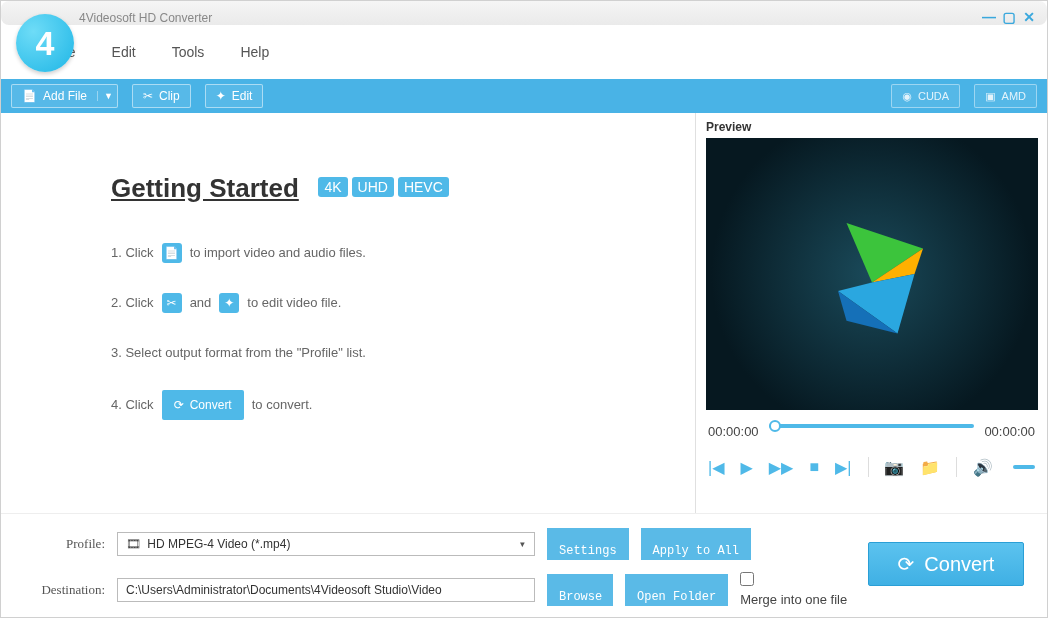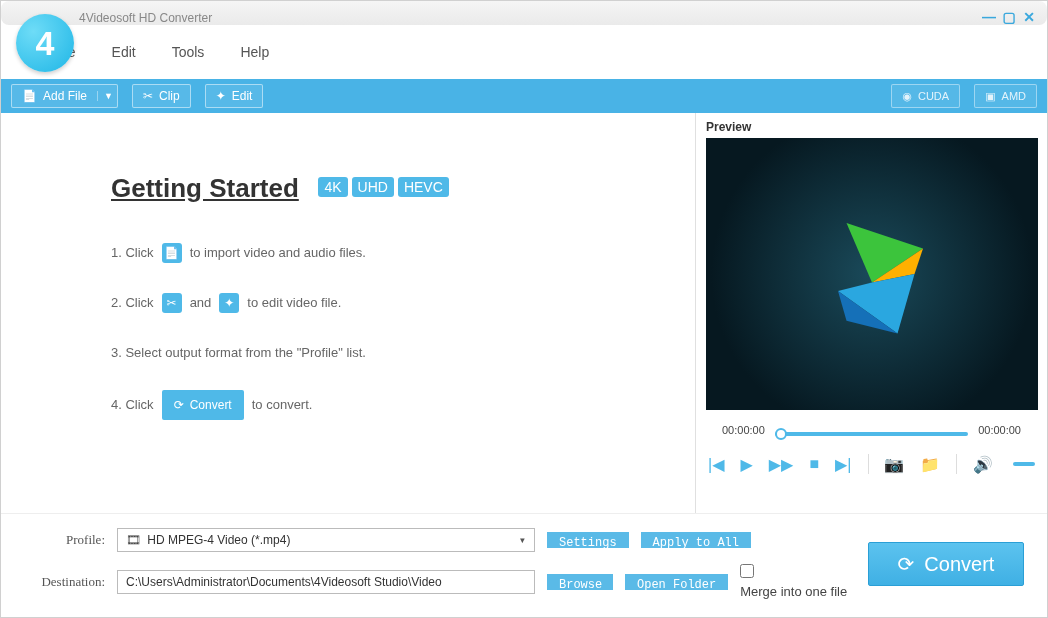--- a/index.html
+++ b/index.html
@@ -29,37 +29,37 @@
 .steplist { margin-top: 36px; font-size: 13px; line-height: 2; }
 .steplist li { margin-bottom: 24px; list-style: none; display: flex; align-items: center; gap: 8px; }
 .ic { width: 20px; height: 20px; background: #4fb9e8; border-radius: 3px; display: inline-flex; align-items: center; justify-content: center; color: #fff; font-size: 12px; }
 .convert-mini { background: #4fb9e8; color: #fff; padding: 3px 12px; border-radius: 2px; font-size: 12px; font-family: Arial; display: inline-flex; align-items: center; gap: 6px; }
 
 .right { width: 352px; border-left: 1px solid #e0e0e0; padding: 7px 10px 10px; }
 .preview-label { font-size: 12px; color: #333; font-weight: bold; margin-bottom: 4px; }
 .preview { width: 332px; height: 272px; background: radial-gradient(circle at 50% 50%, #1a4a5a 0%, #061820 75%); display: flex; align-items: center; justify-content: center; position: relative; }
 .preview svg { width: 170px; height: 170px; }
 
-.timebar { display: flex; align-items: flex-end; gap: 10px; margin: 14px 16px 0; font-size: 11px; color: #444; font-family: "Courier New", monospace; }
+.timebar { display: flex; align-items: flex-start; gap: 10px; margin: 14px 2px 0; font-size: 13px; color: #444; font-family: "Courier New", monospace; }
 .slider { flex: 1; height: 4px; background: #4fb9e8; position: relative; border-radius: 2px; }
 .slider .knob { position: absolute; left: 0; top: -4px; width: 12px; height: 12px; background: #fff; border: 2px solid #4fb9e8; border-radius: 50%; }
 
 .controls { display: flex; align-items: center; gap: 16px; margin: 18px 2px 0; color: #4fb9e8; font-size: 16px; }
 .controls .sep { width: 1px; height: 20px; background: #ddd; }
 .controls .vol { flex: 1; height: 4px; background: #4fb9e8; border-radius: 2px; margin-left: 4px; }
 .ctrl { cursor: pointer; }
 
 .bottom { height: 104px; padding: 14px 20px; background: #fff; border-top: 1px solid #eee; }
 .row { display: flex; align-items: center; gap: 12px; margin-bottom: 12px; }
 .lbl { width: 84px; text-align: right; font-size: 13px; color: #555; font-family: Liberation Serif, serif; }
 .combo, .txt { height: 24px; border: 1px solid #bbb; background: #fff; padding: 0 8px; font-size: 12px; font-family: "Courier New", monospace; color: #333; display: flex; align-items: center; }
 .combo { width: 418px; position: relative; }
 .combo::after { content: "▾"; position: absolute; right: 8px; color: #555; }
 .txt { width: 418px; }
-.sbtn { height: 16px; background: #5abae7; color: #fff; border: none; padding: 4px 12px; font-size: 12px; cursor: pointer; font-family: "Courier New", monospace; }
+.sbtn { height: 16px; background: #5abae7; color: #fff; border: none; padding: 16px 12px; font-size: 12px; cursor: pointer; font-family: "Courier New", monospace; }
 .chk { display: flex; align-items: flex-start; gap: 6px; font-size: 13px; color: #444; font-family: "Courier New", monospace; flex-direction: column; }
 .chk input { width: 14px; height: 14px; }
 
 .convert-big { position: absolute; right: 24px; bottom: 32px; width: 156px; height: 44px; background: linear-gradient(#5cc3ef,#3fb0e4); border: 1px solid #2a9fd6; color: #fff; font-size: 20px; font-family: "Courier New", monospace; display: flex; align-items: center; justify-content: center; gap: 10px; cursor: pointer; border-radius: 2px; }
 </style>
 </head>
 <body>
 
 <div class="titlebar">
   <span class="title">4Videosoft HD Converter</span>

